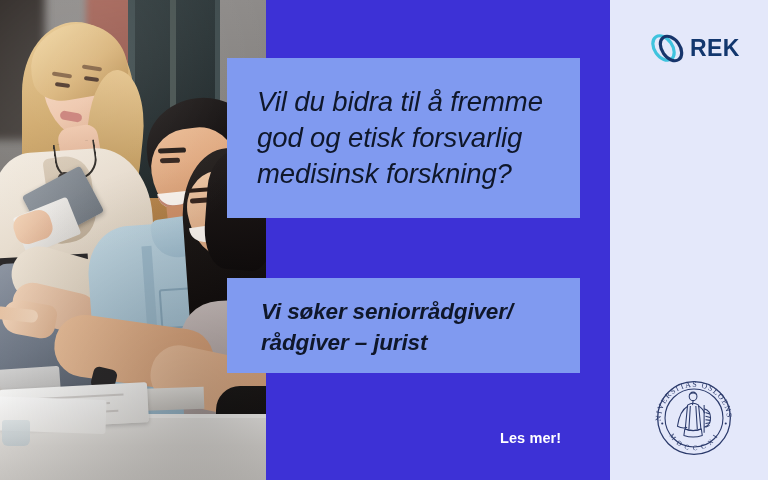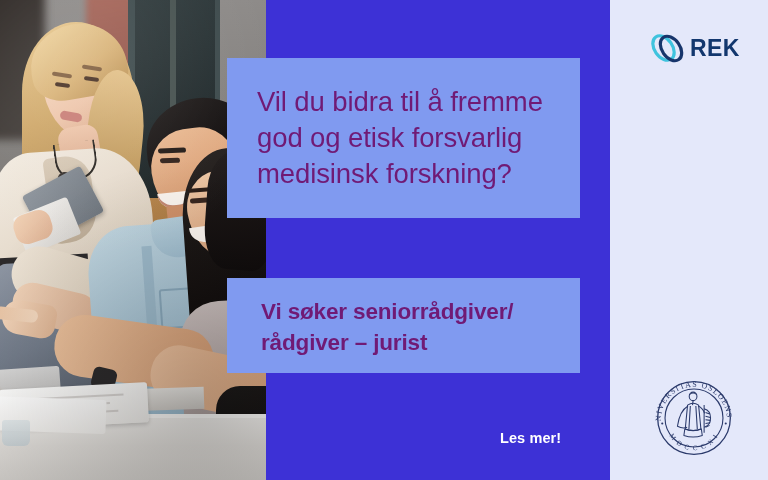--- a/index.html
+++ b/index.html
@@ -334,21 +334,22 @@
   #purple-panel {
     position:absolute; left:266px; top:0;
     width:344px; height:480px;
     background:#3D31D6;
   }
 
   
   .text-card {
     position:absolute;
     background:#809AF0;
-    color:#701a75;
+    color:#0f172a;
+    font-style:italic;
   }
   #headline-card {
     left:227px; top:58px; width:353px; height:160px;
     padding:26px 18px 0 30px;
   }
   #headline-text {
     font-size:27.5px; line-height:36px; font-weight:400;
     letter-spacing:-.1px; white-space:pre-line;
   }
   #subhead-card {

